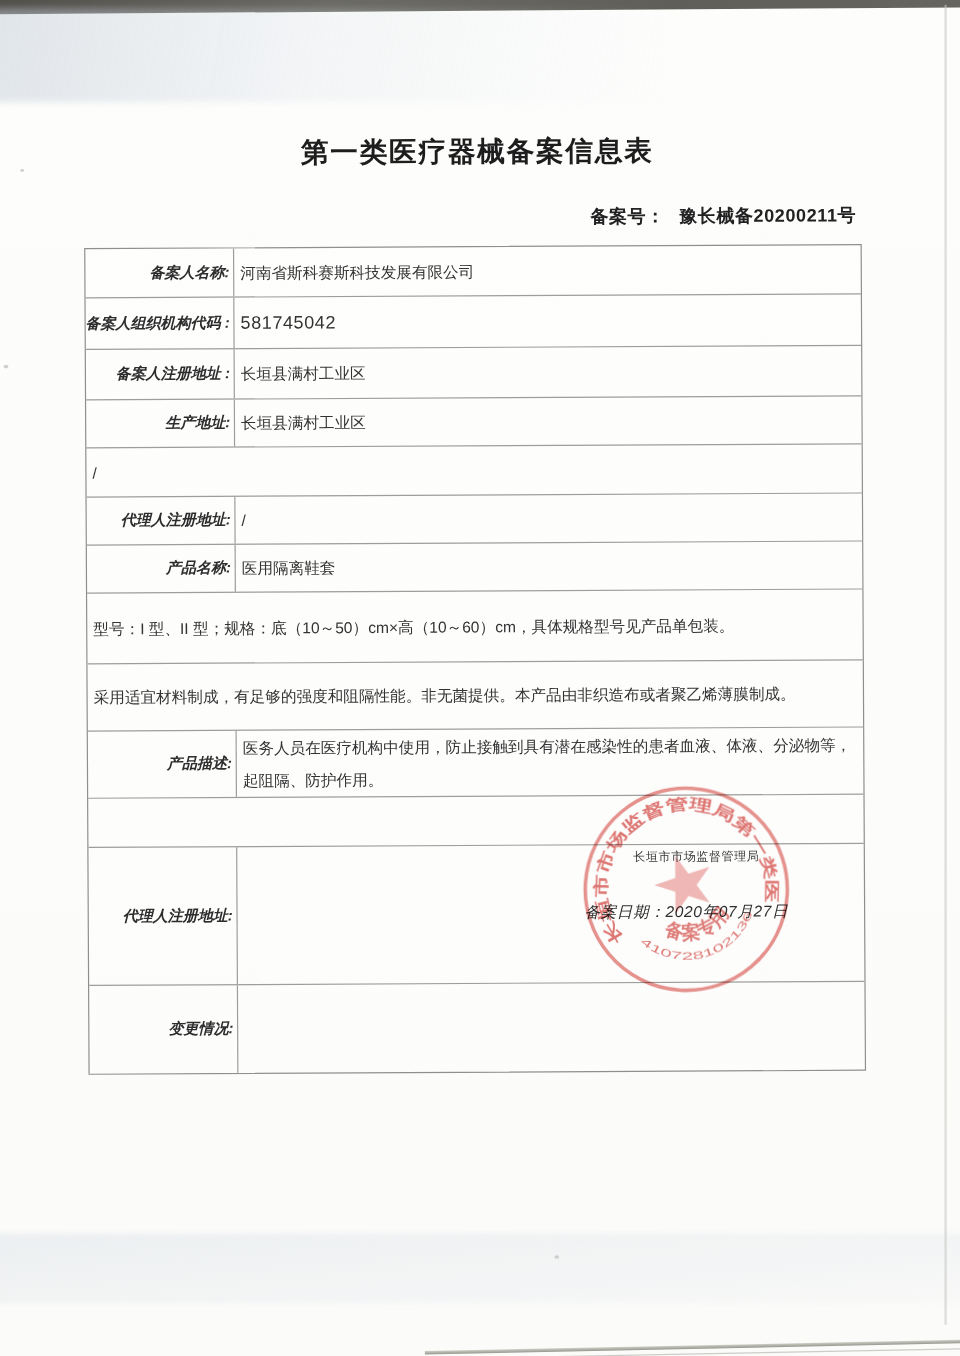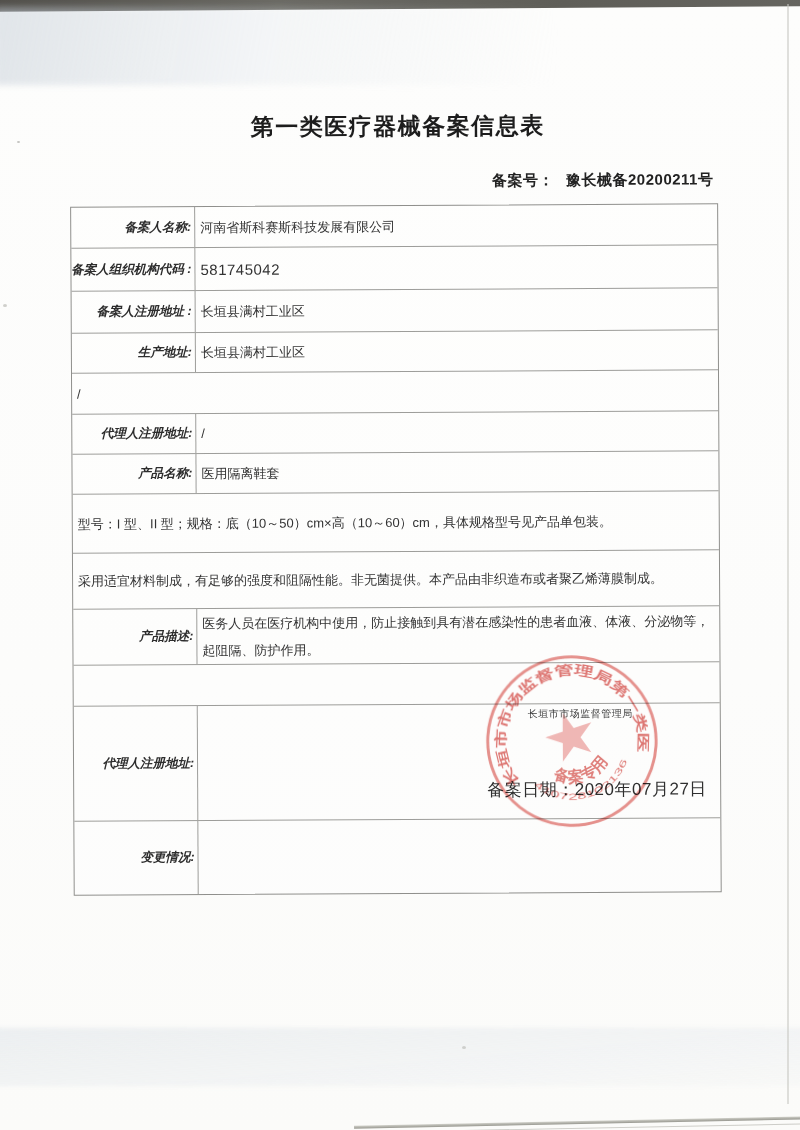--- a/index.html
+++ b/index.html
@@ -88,22 +88,22 @@
   .r10{height:40px;} .r11{height:114px;} .r12{height:73px;}
   .r7 .cell-value,.r8 .cell-value,.r9 .cell-value{line-height:27px;}
   .r1 .cell-value{font-size:15px;letter-spacing:0.5px;}
 
   
   .filing-authority{
     position:absolute;top:708px;left:527px;
     font-size:10px;color:#3a3a3a;letter-spacing:0.5px;z-index:2;
   }
   .filing-date{
-    position:absolute;top:779px;left:486px;
-    font-size:17px;color:#2f2f2f;letter-spacing:0.5px;z-index:2;
+    position:absolute;top:752px;left:486px;
+    font-size:13px;color:#2f2f2f;letter-spacing:0.5px;z-index:2;font-style:italic;
   }
 
   
   .seal{
     position:absolute;top:649px;left:478px;z-index:3;
     mix-blend-mode:multiply;opacity:0.93;filter:blur(0.4px);
   }
 </style>
 </head>
 <body>

